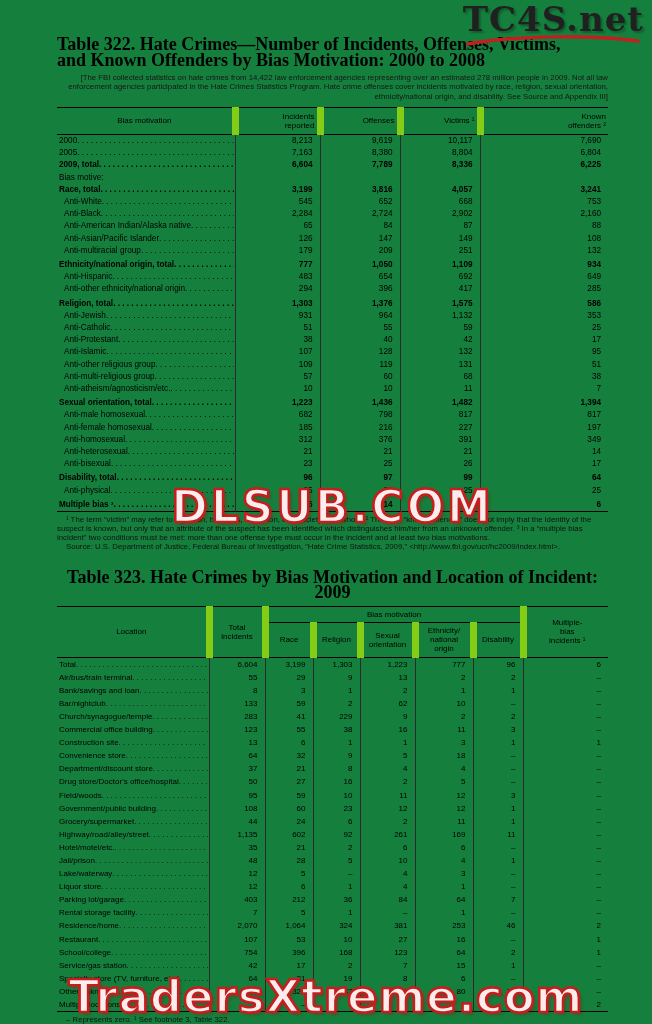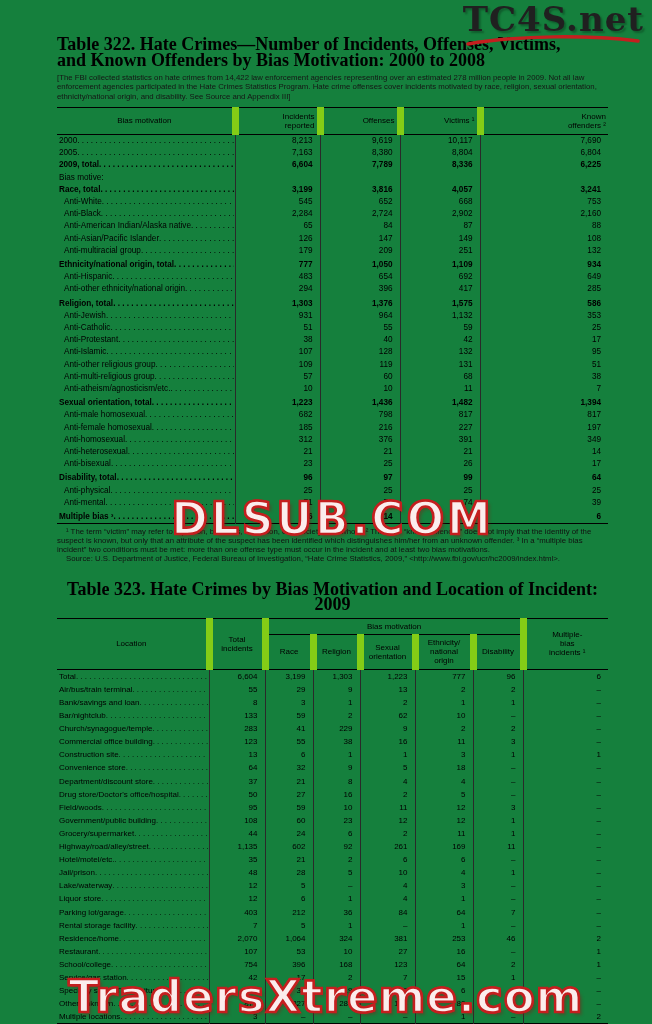--- a/index.html
+++ b/index.html
@@ -4,21 +4,21 @@
 <style>
   html,body{margin:0;padding:0;background:#e9e9e9;}
   .page{position:relative;width:652px;height:1024px;background:#15803d;overflow:hidden;
         font-family:"Liberation Sans",sans-serif;color:#000;}
   .content{position:absolute;left:57px;top:0;width:551px;}
 
   
   .t-title{font-family:"Liberation Serif",serif;font-weight:bold;font-size:18px;
            line-height:15.5px;margin:0;color:#000;}
   .mt-top{margin-top:37px;}
-  .headnote{font-size:7.8px;line-height:9.3px;margin-top:5px;color:#151515;}
+  .headnote{font-size:7.8px;line-height:9.3px;margin-top:5px;color:#151515;text-align:right;}
   .subnote{font-size:7.8px;margin-top:2px;color:#151515;}
 
   
   table.t{width:551px;border-collapse:collapse;table-layout:fixed;
           border-top:1.5px solid #000;border-bottom:1.5px solid #000;}
   .t322{margin-top:6px;font-size:8.2px;}
   .t323{margin-top:5px;font-size:8px;}
   .t322 tbody td{line-height:10.2px;}
   .t323 tbody td{line-height:11.1px;}
   .t thead th{font-weight:normal;vertical-align:middle;padding:2px 2px;font-size:8px;}
@@ -437,32 +437,20 @@
             <td class="lab ind">
               <div class="labwrap">
                 <span class="lt">Anti-physical</span>
                 <span class="dots"></span>
               </div>
             </td>
             <td class="num">25</td>
             <td class="num">25</td>
             <td class="num">25</td>
             <td class="num">25</td>
-          </tr>
-          <tr>
-            <td class="lab ind">
-              <div class="labwrap">
-                <span class="lt">Anti-mental</span>
-                <span class="dots"></span>
-              </div>
-            </td>
-            <td class="num">71</td>
-            <td class="num">72</td>
-            <td class="num">74</td>
-            <td class="num">39</td>
           </tr>
           <tr class="b g">
             <td class="lab">
               <div class="labwrap">
                 <span class="lt">Multiple bias ³</span>
                 <span class="dots"></span>
               </div>
             </td>
             <td class="num">6</td>
             <td class="num">14</td>

